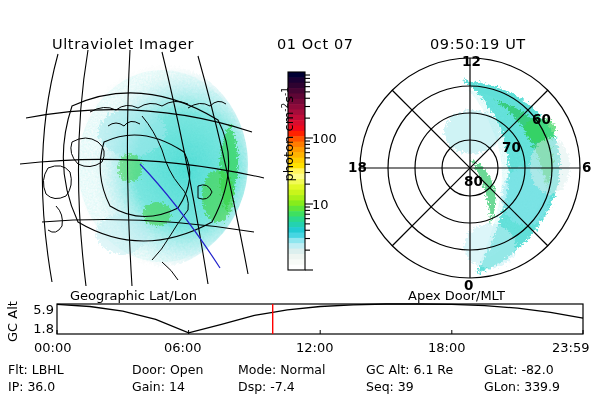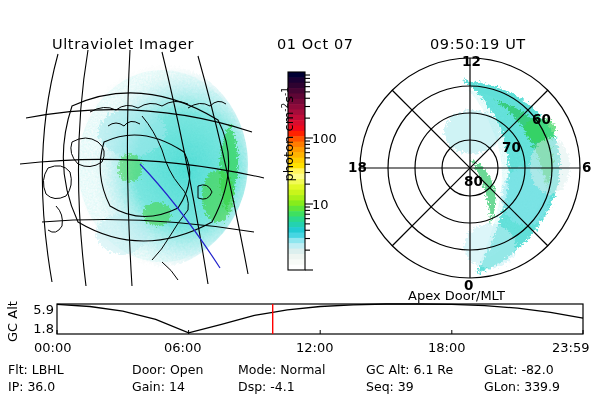--- a/index.html
+++ b/index.html
@@ -335,20 +335,21 @@
       <text x="238" y="126" font-size="13.5" font-family="DejaVu Sans, sans-serif">6</text>
       <text x="120" y="244" font-size="13.5" font-family="DejaVu Sans, sans-serif">0</text>
 
       <text x="188" y="78" font-size="13.5" font-family="DejaVu Sans, sans-serif">60</text>
       <text x="158" y="106" font-size="13.5" font-family="DejaVu Sans, sans-serif">70</text>
       <text x="120" y="140" font-size="13.5" font-family="DejaVu Sans, sans-serif">80</text>
     </svg>
   </div>
 
   <div class="orbit">
+    <span class="orbit-title orbit-title-left">Geographic Lat/Lon</span>
     <span class="orbit-title orbit-title-right">Apex Door/MLT</span>
 
     <span class="gcalt-label">GC Alt</span>
     <span class="ytick ytick-hi">5.9</span>
     <span class="ytick ytick-lo">1.8</span>
 
     <svg width="600" height="66" viewBox="0 0 600 66">
       <rect x="57" y="16" width="526" height="30" fill="none" stroke="#000" stroke-width="1.2"></rect>
       <polyline id="orbit-line" fill="none" stroke="#000000" stroke-width="1.3" points="57.0,16.4 89.9,18.5 122.8,23.1 155.7,31.4 188.6,44.8 221.5,36.4 254.4,27.3 272.7,24.3 287.3,21.8 320.2,18.5 353.1,16.8 386.0,16.0 418.9,16.0 451.8,16.4 484.7,17.7 517.6,20.2 550.5,24.3 583.0,30.2"></polyline>
       <g id="orbit-xticks" stroke="#000" stroke-width="1">
@@ -367,20 +368,20 @@
     <span class="xtick" style="left:428px">18:00</span>
     <span class="xtick" style="left:552px">23:59</span>
   </div>
 
   <div class="footer">
     <span class="frow1 fcol1">Flt: LBHL</span>
     <span class="frow2 fcol1">IP: 36.0</span>
     <span class="frow1 fcol2">Door: Open</span>
     <span class="frow2 fcol2">Gain: 14</span>
     <span class="frow1 fcol3">Mode: Normal</span>
-    <span class="frow2 fcol3">Dsp:   -4.1</span>
+    <span class="frow2 fcol3">Dsp:   -7.4</span>
     <span class="frow1 fcol4">GC Alt: 6.1 Re</span>
     <span class="frow2 fcol4">Seq: 39</span>
     <span class="frow1 fcol5">GLat: -82.0</span>
     <span class="frow2 fcol5">GLon: 339.9</span>
   </div>
 
 </div>
 
 </body></html>

